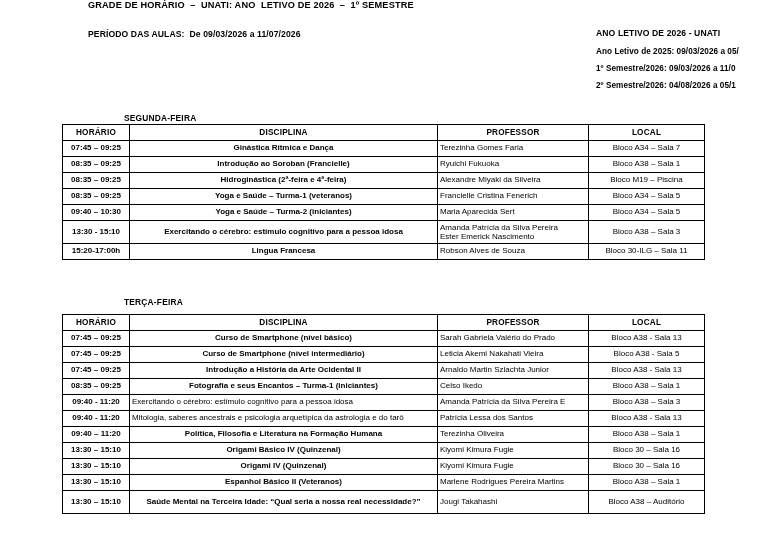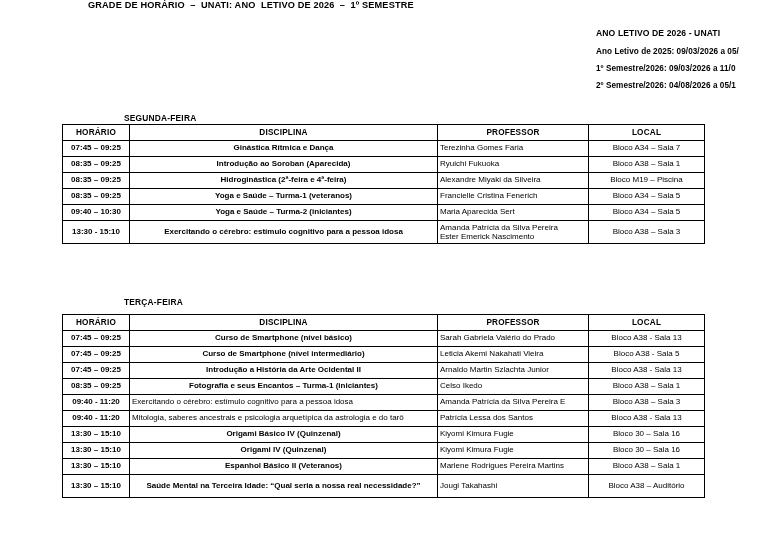--- a/index.html
+++ b/index.html
@@ -110,20 +110,21 @@
   tr.r1 td { height: 15px; }
   tr.r2 td { height: 22px; }
 </style>
 </head>
 <body>
 
 <div class="page">
 
   <div class="doc-title">GRADE DE HORÁRIO  –  UNATI: ANO  LETIVO DE 2026  –  1º SEMESTRE</div>
 
+  <div class="periodo">PERÍODO DAS AULAS:  De 09/03/2026 a 11/07/2026</div>
 
   <div class="rightblock">
     <div class="rb-title">ANO  LETIVO DE 2026 - UNATI</div>
     <div class="rb-line">Ano Letivo de 2025: 09/03/2026 a 05/</div>
     <div class="rb-line">1º Semestre/2026: 09/03/2026 a 11/0</div>
     <div class="rb-line">2º Semestre/2026: 04/08/2026 a 05/1</div>
   </div>
 
   <div class="day-label" style="left:124px; top:113px;">SEGUNDA-FEIRA</div>
 
@@ -138,21 +139,21 @@
     </thead>
     <tbody>
         <tr class="r1">
           <td class="col-h bold">07:45 – 09:25</td>
           <td class="col-d bold">Ginástica Rítmica e Dança</td>
           <td class="col-p">Terezinha Gomes Faria</td>
           <td class="col-l">Bloco A34 – Sala 7</td>
         </tr>
         <tr class="r1">
           <td class="col-h bold">08:35 – 09:25</td>
-          <td class="col-d bold">Introdução ao Soroban (Aparecida)</td>
+          <td class="col-d bold">Introdução ao Soroban (Francielle)</td>
           <td class="col-p">Ryuichi Fukuoka</td>
           <td class="col-l">Bloco A38  – Sala 1</td>
         </tr>
         <tr class="r1">
           <td class="col-h bold">08:35 – 09:25</td>
           <td class="col-d bold">Hidroginástica  (2ª-feira e 4ª-feira)</td>
           <td class="col-p">Alexandre Miyaki da Silveira</td>
           <td class="col-l">Bloco M19 – Piscina</td>
         </tr>
         <tr class="r1">
@@ -166,20 +167,26 @@
           <td class="col-d bold">Yoga e Saúde  –  Turma-2 (iniciantes)</td>
           <td class="col-p">Maria Aparecida Sert</td>
           <td class="col-l">Bloco A34  – Sala 5</td>
         </tr>
         <tr class="r2">
           <td class="col-h bold">13:30 - 15:10</td>
           <td class="col-d bold">Exercitando o cérebro: estímulo cognitivo para a pessoa idosa</td>
           <td class="col-p" style="white-space: pre-line; line-height: 1.15;">Amanda Patrícia da Silva Pereira
 Ester Emerick Nascimento</td>
           <td class="col-l">Bloco A38  – Sala 3</td>
+        </tr>
+        <tr class="r1">
+          <td class="col-h bold">15:20-17:00h</td>
+          <td class="col-d bold">Lingua Francesa</td>
+          <td class="col-p">Robson Alves de Souza</td>
+          <td class="col-l">Bloco 30-ILG – Sala 11</td>
         </tr>
       </tbody>
   </table>
 
   <div class="day-label" style="left:124px; top:297px;text-align:right;">TERÇA-FEIRA</div>
 
   <table class="grade" id="table-1" style="left:62px; top:314px; width:624px;">
     <thead>
       <tr>
         <th class="col-h">HORÁRIO</th>
@@ -219,20 +226,26 @@
           <td class="col-p">Amanda Patrícia da Silva Pereira  E</td>
           <td class="col-l">Bloco A38  – Sala 3</td>
         </tr>
         <tr class="r1">
           <td class="col-h bold">09:40 - 11:20</td>
           <td class="col-d">Mitologia, saberes ancestrais e psicologia arquetípica da astrologia e do tarô</td>
           <td class="col-p">Patrícia Lessa dos Santos</td>
           <td class="col-l">Bloco A38 - Sala 13</td>
         </tr>
         <tr class="r1">
+          <td class="col-h bold">09:40 – 11:20</td>
+          <td class="col-d bold">Política, Filosofia e Literatura na Formação Humana</td>
+          <td class="col-p">Terezinha Oliveira</td>
+          <td class="col-l">Bloco A38 – Sala 1</td>
+        </tr>
+        <tr class="r1">
           <td class="col-h bold">13:30 – 15:10</td>
           <td class="col-d bold">Origami Básico IV  (Quinzenal)</td>
           <td class="col-p">Kiyomi Kimura Fugie</td>
           <td class="col-l">Bloco 30 – Sala 16</td>
         </tr>
         <tr class="r1">
           <td class="col-h bold">13:30 – 15:10</td>
           <td class="col-d bold">Origami IV  (Quinzenal)</td>
           <td class="col-p">Kiyomi Kimura Fugie</td>
           <td class="col-l">Bloco 30 – Sala 16</td>

